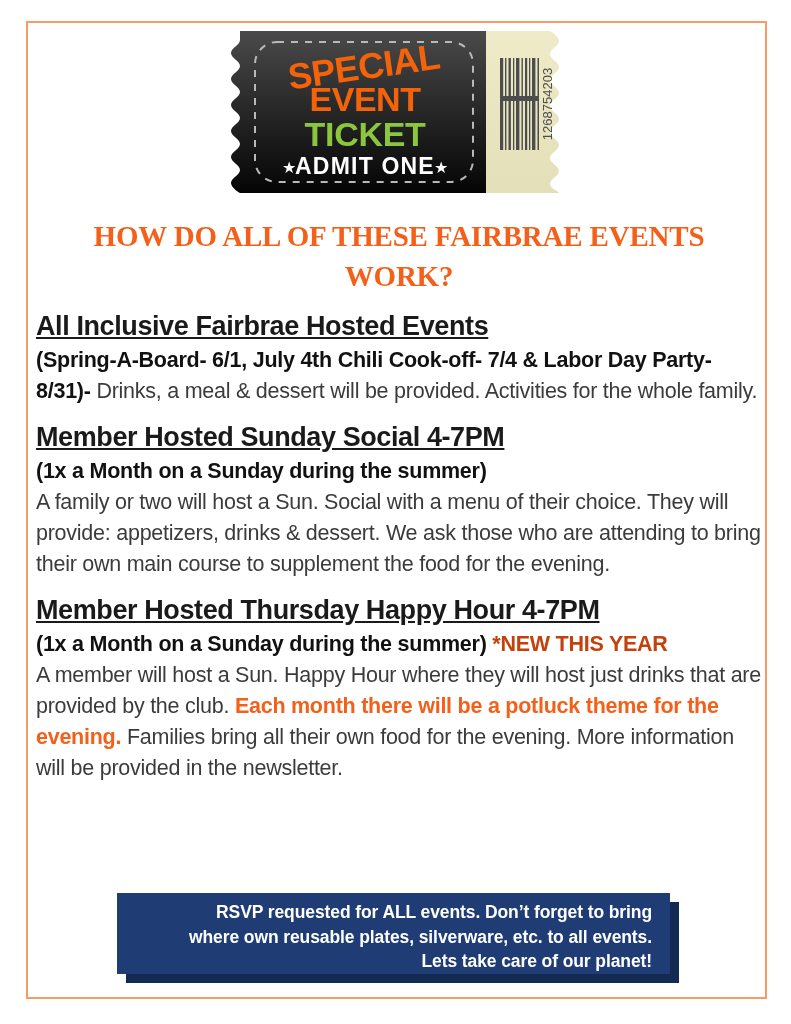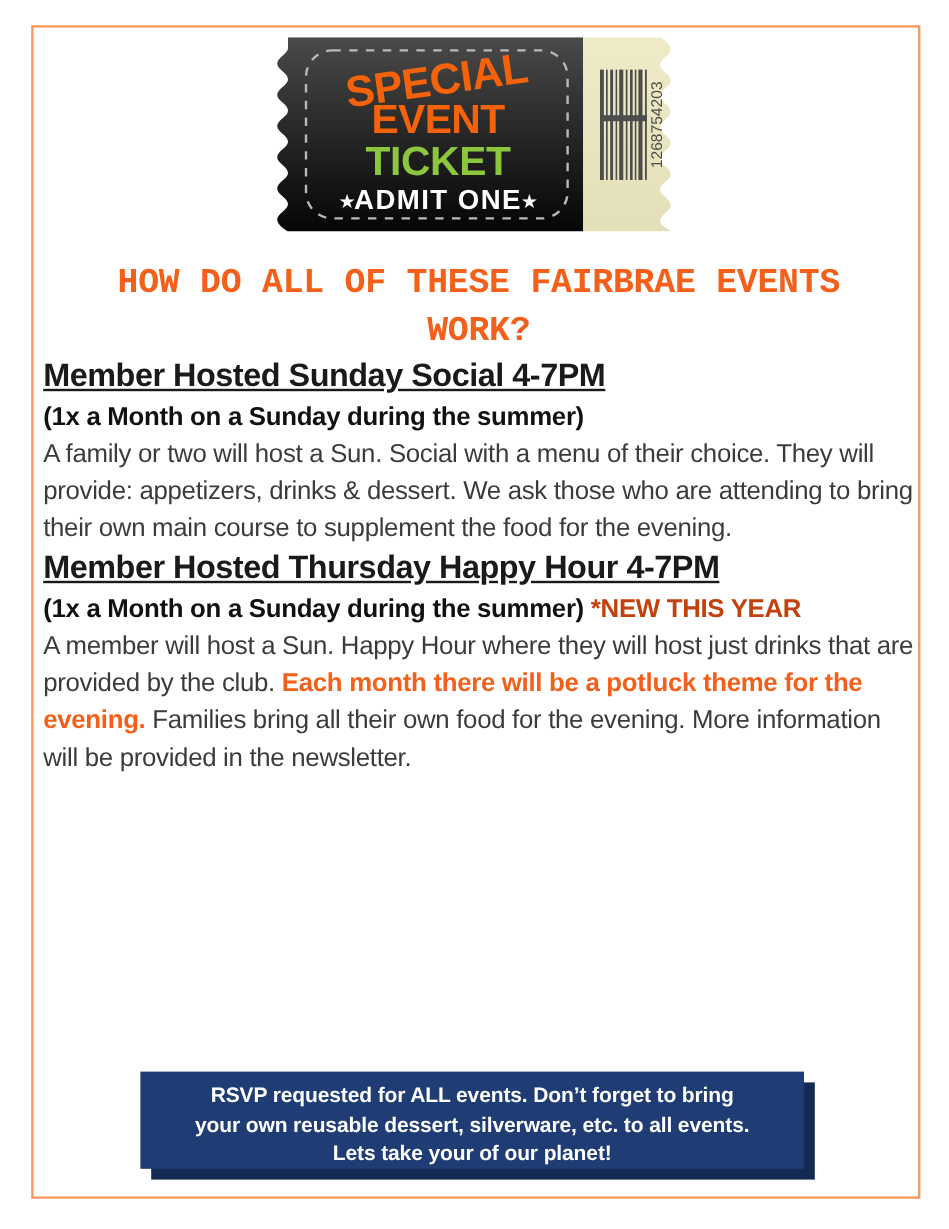--- a/index.html
+++ b/index.html
@@ -43,30 +43,30 @@
   
   .content {
     position: absolute;
     left: 36px;
     top: 210px;
     width: 726px;
   }
 
   .headline {
     color: #F4601A;
-    font-family: Liberation Mono, monospace;
+    font-family: Liberation Serif, serif;
     font-weight: bold;
     font-size: 29px;
     line-height: 40px;
     text-align: center;
     letter-spacing: -0.2px;
     padding: 6px 30px 0 30px;
   }
 
-  .section { margin-top: 0; }
+  .section { margin-top: 13px; }
   .section.first { margin-top: 13px; }
 
   .sec-title {
     font-family: "Liberation Sans", sans-serif;
     font-weight: bold;
     font-size: 27px;
     line-height: 34px;
     color: #1a1a1a;
     text-decoration: underline;
     text-underline-offset: 2px;
@@ -116,21 +116,21 @@
     background: #1F3D74;
     color: #ffffff;
     font-family: "Liberation Sans", sans-serif;
     font-weight: bold;
     font-size: 17.5px;
     line-height: 24.5px;
     text-align: center;
     padding: 7px 18px 0 18px;
     letter-spacing: -0.1px;
   }
-  .callout div { white-space: nowrap; }
+  .callout div { white-space: nowrap; text-align: right; }
 </style>
 </head>
 <body>
 
 <div id="flyer">
 
   <div class="page-border"></div>
 
   <div class="ticket-wrap">
     <svg class="ticket-svg" viewBox="0 0 352 162" xmlns="http://www.w3.org/2000/svg">
@@ -190,35 +190,39 @@
       <text x="63" y="142" fill="#ffffff" font-family="DejaVu Sans, sans-serif" font-size="16">★</text>
       <text x="146" y="143" fill="#ffffff" font-family="Liberation Sans, sans-serif" font-size="23" font-weight="bold" text-anchor="middle" letter-spacing="1.2">ADMIT ONE</text>
       <text x="215" y="142" fill="#ffffff" font-family="DejaVu Sans, sans-serif" font-size="16">★</text>
     </svg>
   </div>
 
   <div class="content">
 
     <div class="headline">HOW DO ALL OF THESE FAIRBRAE EVENTS WORK?</div>
 
+    <div class="section first">
+      <div class="sec-title">All Inclusive Fairbrae Hosted Events</div>
+      <div class="sec-body"><span class="sub-bold inline">(Spring-A-Board- 6/1, July 4th Chili Cook-off- 7/4 &amp; Labor Day Party- 8/31)-</span><span> Drinks, a meal &amp; dessert will be provided. Activities for the whole family.</span></div>
+    </div>
 
     <div class="section">
       <div class="sec-title">Member Hosted Sunday Social 4-7PM</div>
       <div class="sec-body"><span class="sub-bold">(1x a Month on a Sunday during the summer)</span><span>A family or two will host a Sun. Social with a menu of their choice. They will provide: appetizers, drinks &amp; dessert. We ask those who are attending to bring their own main course to supplement the food for the evening.</span></div>
     </div>
 
     <div class="section">
       <div class="sec-title">Member Hosted Thursday Happy Hour 4-7PM</div>
       <div class="sec-body"><span class="sub-bold"><span>(1x a Month on a Sunday during the summer)</span> <span class="accent-tag">*NEW THIS YEAR</span></span><span>A member will host a Sun. Happy Hour where they will host just drinks that are provided by the club. </span><span class="accent">Each month there will be a potluck theme for the evening.</span><span>  Families bring all their own food for the evening. More information will be provided in the newsletter.</span></div>
     </div>
 
   </div>
 
   <div class="callout-wrap">
     <div class="callout-shadow"></div>
     <div class="callout">
       <div>RSVP requested for ALL events. Don’t forget to bring</div>
-      <div>your own reusable dessert, silverware, etc. to all events.</div>
-      <div>Lets take your of our planet!</div>
+      <div>where own reusable plates, silverware, etc. to all events.</div>
+      <div>Lets take care of our planet!</div>
     </div>
   </div>
 
 </div>
 
 </body></html>

